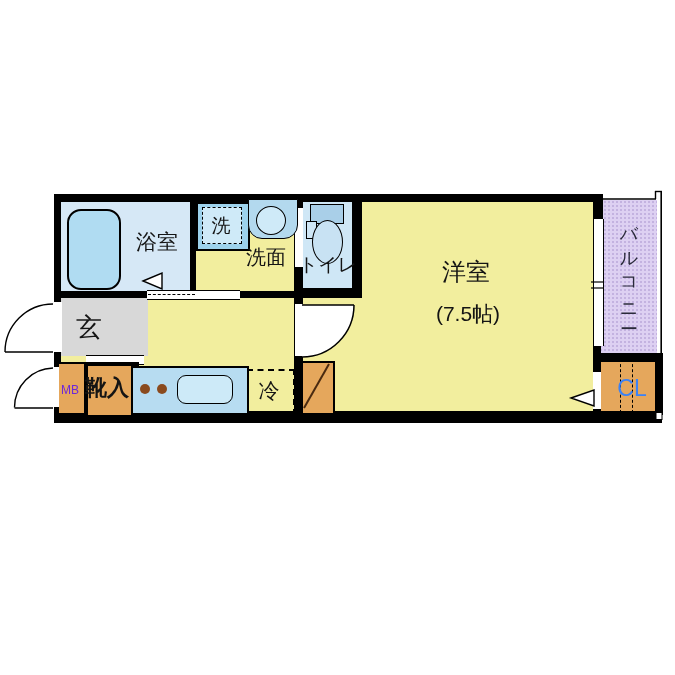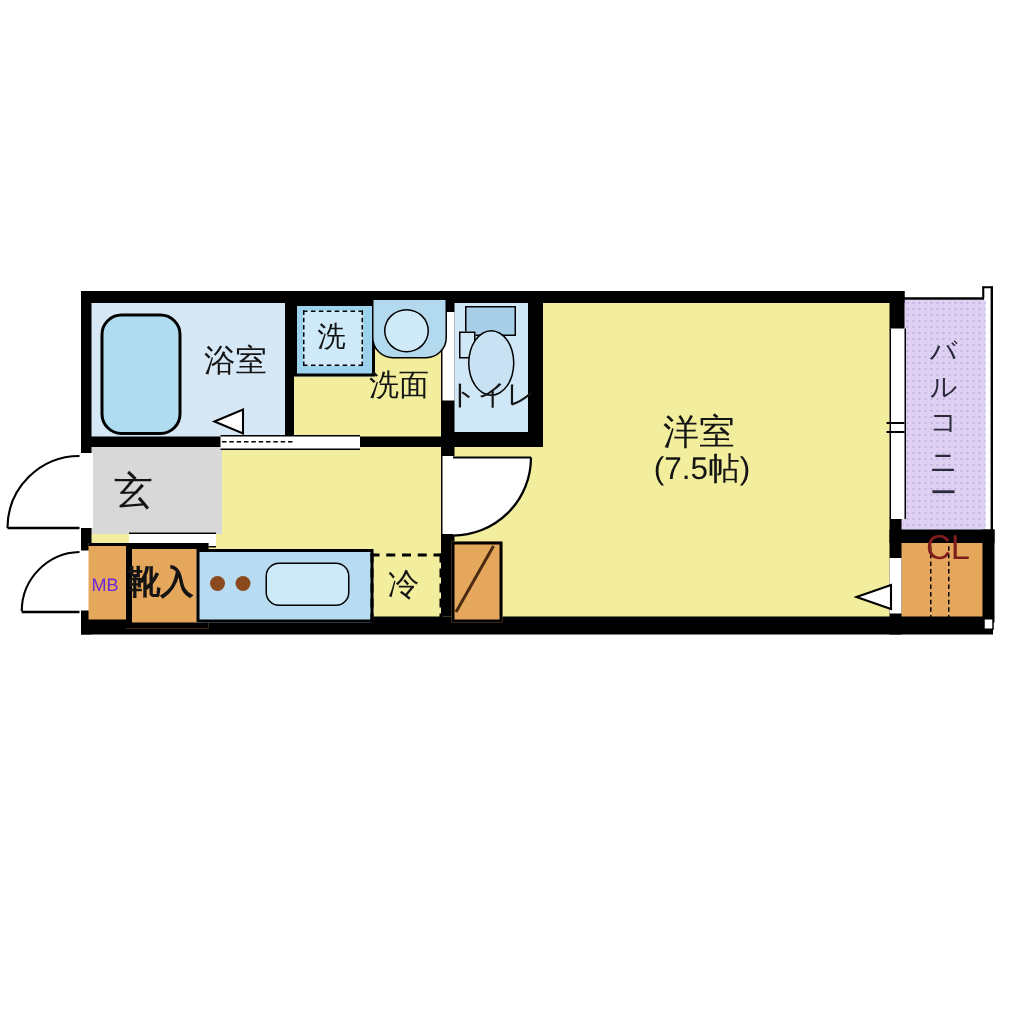--- a/index.html
+++ b/index.html
@@ -134,22 +134,22 @@
     <line x1="655" y1="191.5" x2="662" y2="191.5" stroke="#000" stroke-width="1.4"></line>
     <line x1="661.2" y1="191" x2="661.2" y2="356" stroke="#000" stroke-width="1.6"></line>
 
     <rect x="656" y="412.5" width="6" height="7" fill="#ffffff" stroke="#000" stroke-width="1"></rect>
   </svg>
 
   <div class="lbl" style="left:157px;top:241px;font-size:21px;">浴室</div>
   <div class="lbl" style="left:221px;top:225px;font-size:19px;">洗</div>
   <div class="lbl" style="left:266px;top:257px;font-size:20px;">洗面</div>
   <div class="lbl" style="left:328px;top:264px;font-size:19px;">トイレ</div>
-  <div class="lbl" style="left:466px;top:289px;font-size:24px;">洋室</div>
+  <div class="lbl" style="left:466px;top:272px;font-size:24px;">洋室</div>
   <div class="lbl" style="left:468px;top:313px;font-size:21px;">(7.5帖)</div>
   <div class="lbl" style="left:89px;top:327px;font-size:26px;">玄</div>
   <div class="lbl" style="left:107px;top:388px;font-size:22px;font-weight:700;">靴入</div>
   <div class="lbl" style="left:70px;top:390px;font-size:12px;color:#6d28d9;">MB</div>
   <div class="lbl" style="left:269px;top:390px;font-size:21px;">冷</div>
-  <div class="lbl" style="left:632px;top:365px;font-size:23px;color:#7f1d1d;">CL</div>
+  <div class="lbl" style="left:632px;top:388px;font-size:23px;color:#3b82f6;">CL</div>
   <div class="lbl-v" style="left:629px;top:213px;font-size:18px;letter-spacing:6px;">バルコニー</div>
 
 </div>
 
 </body></html>

